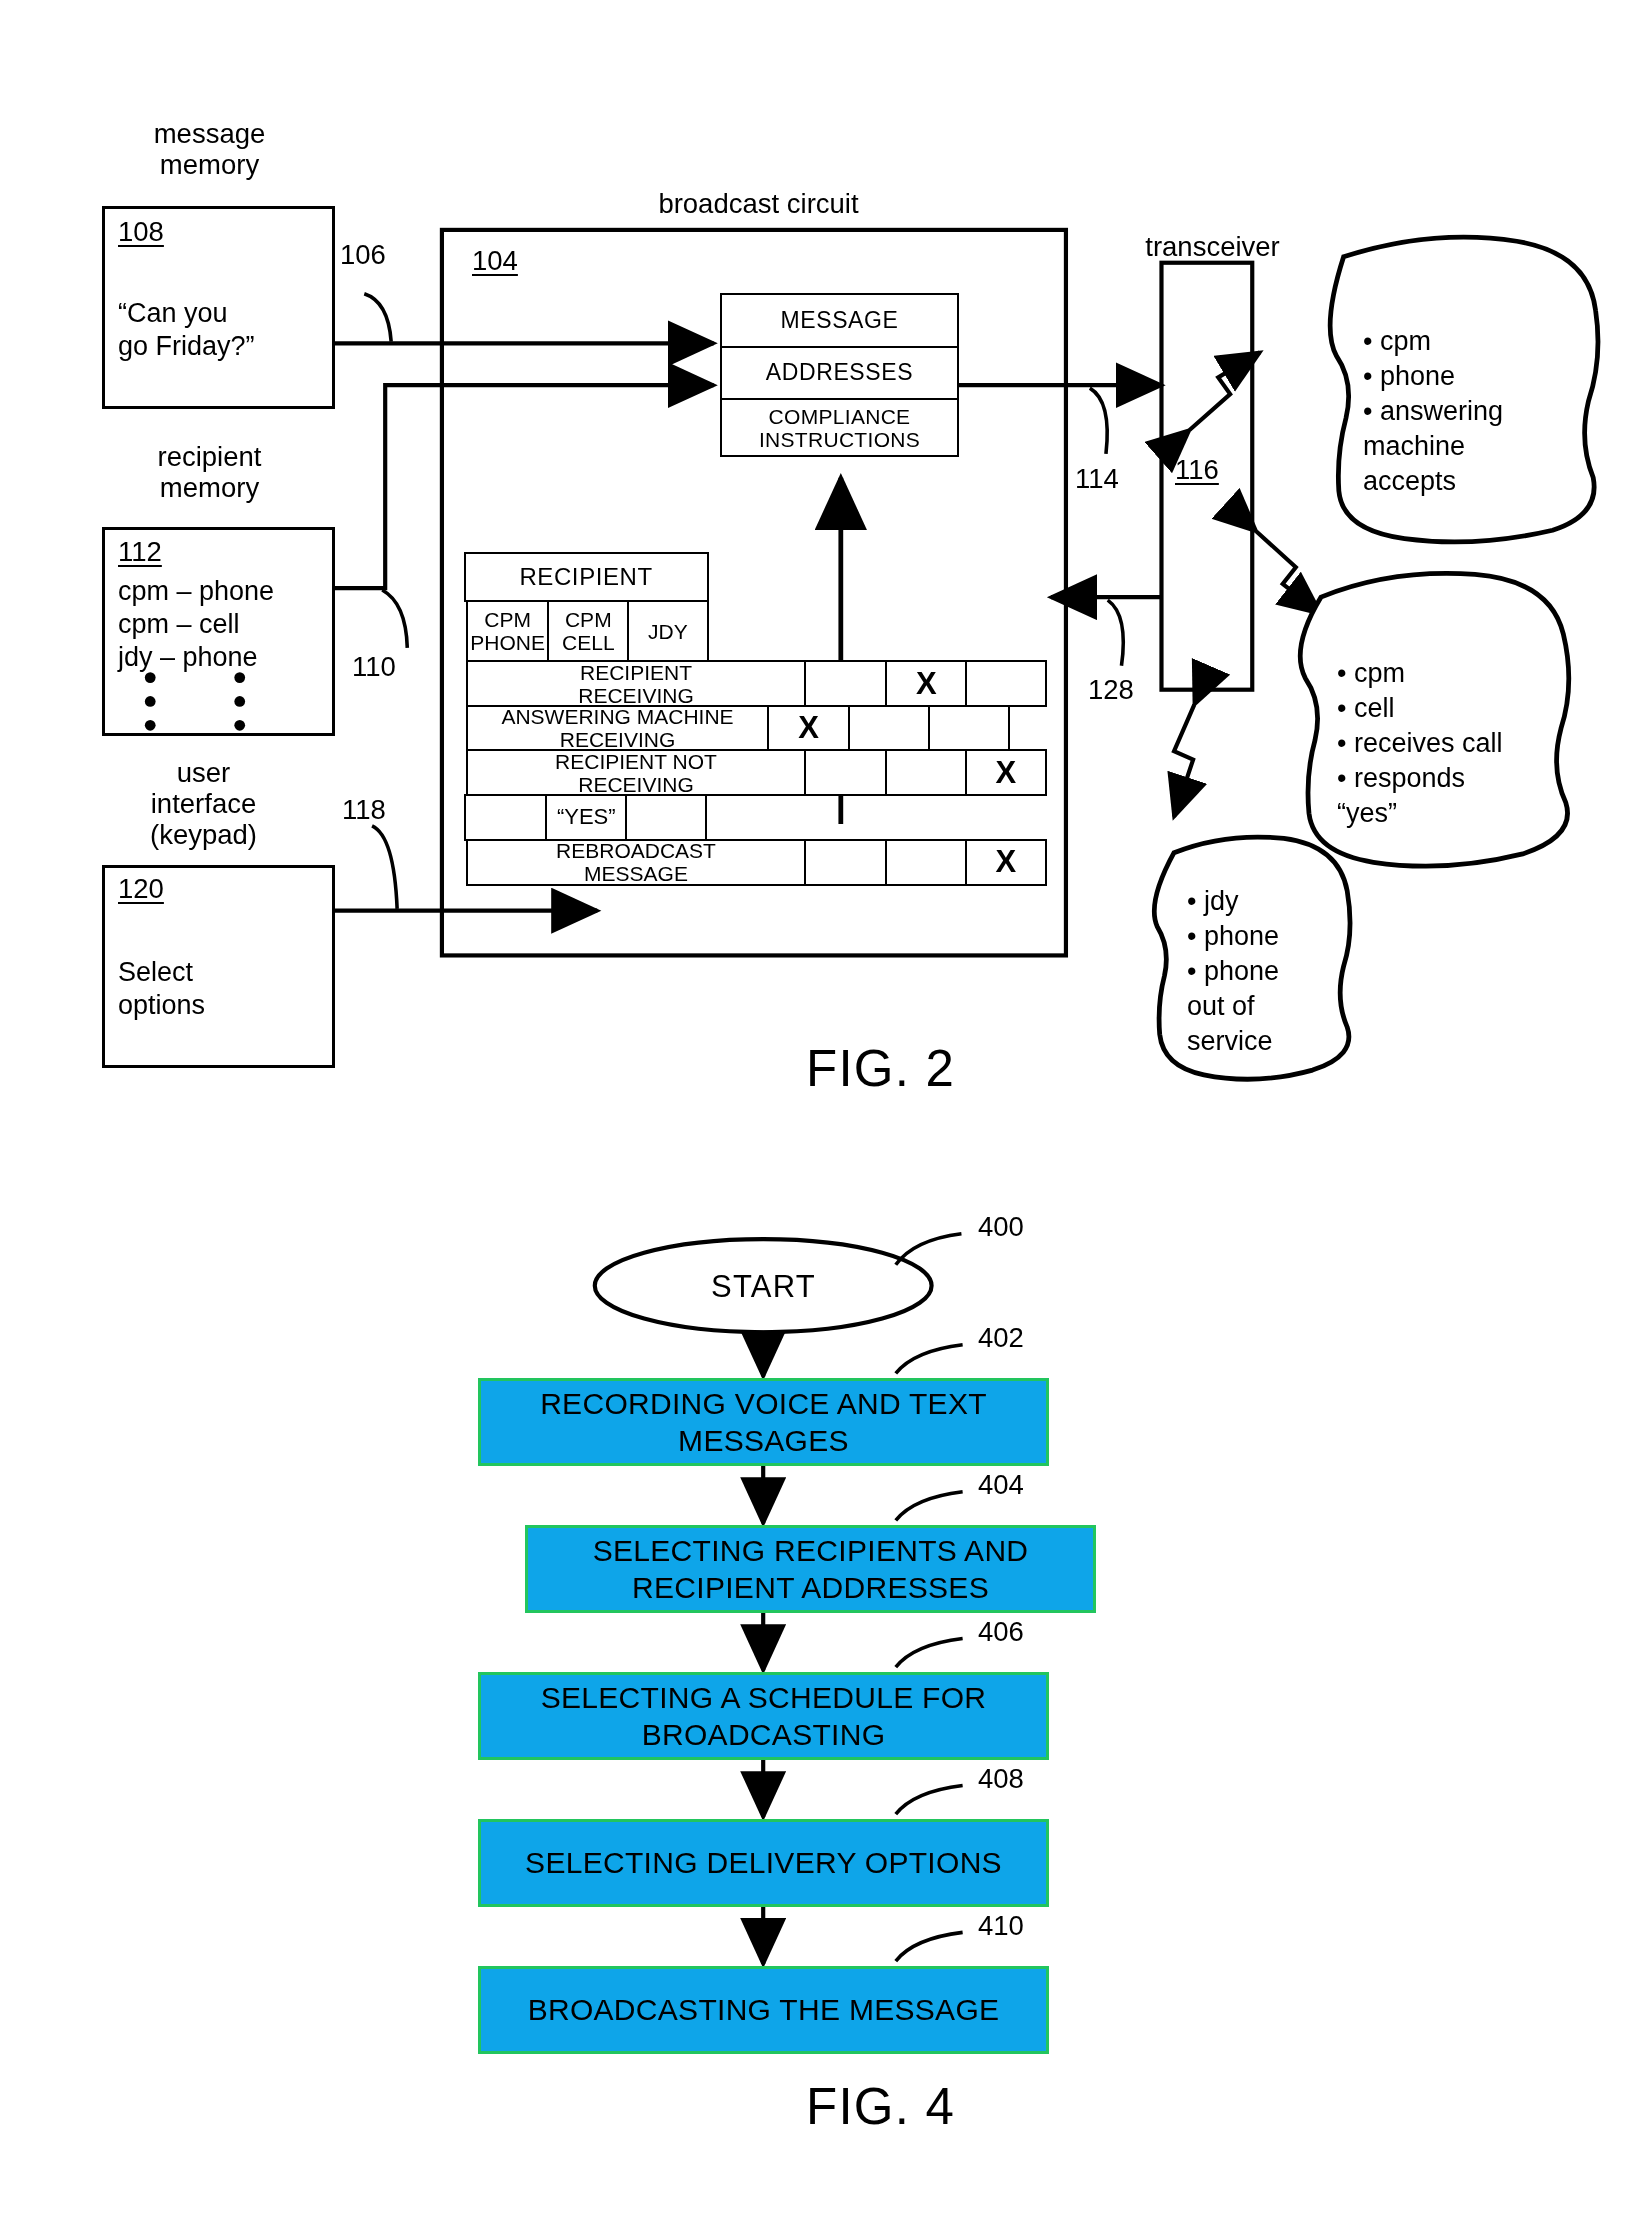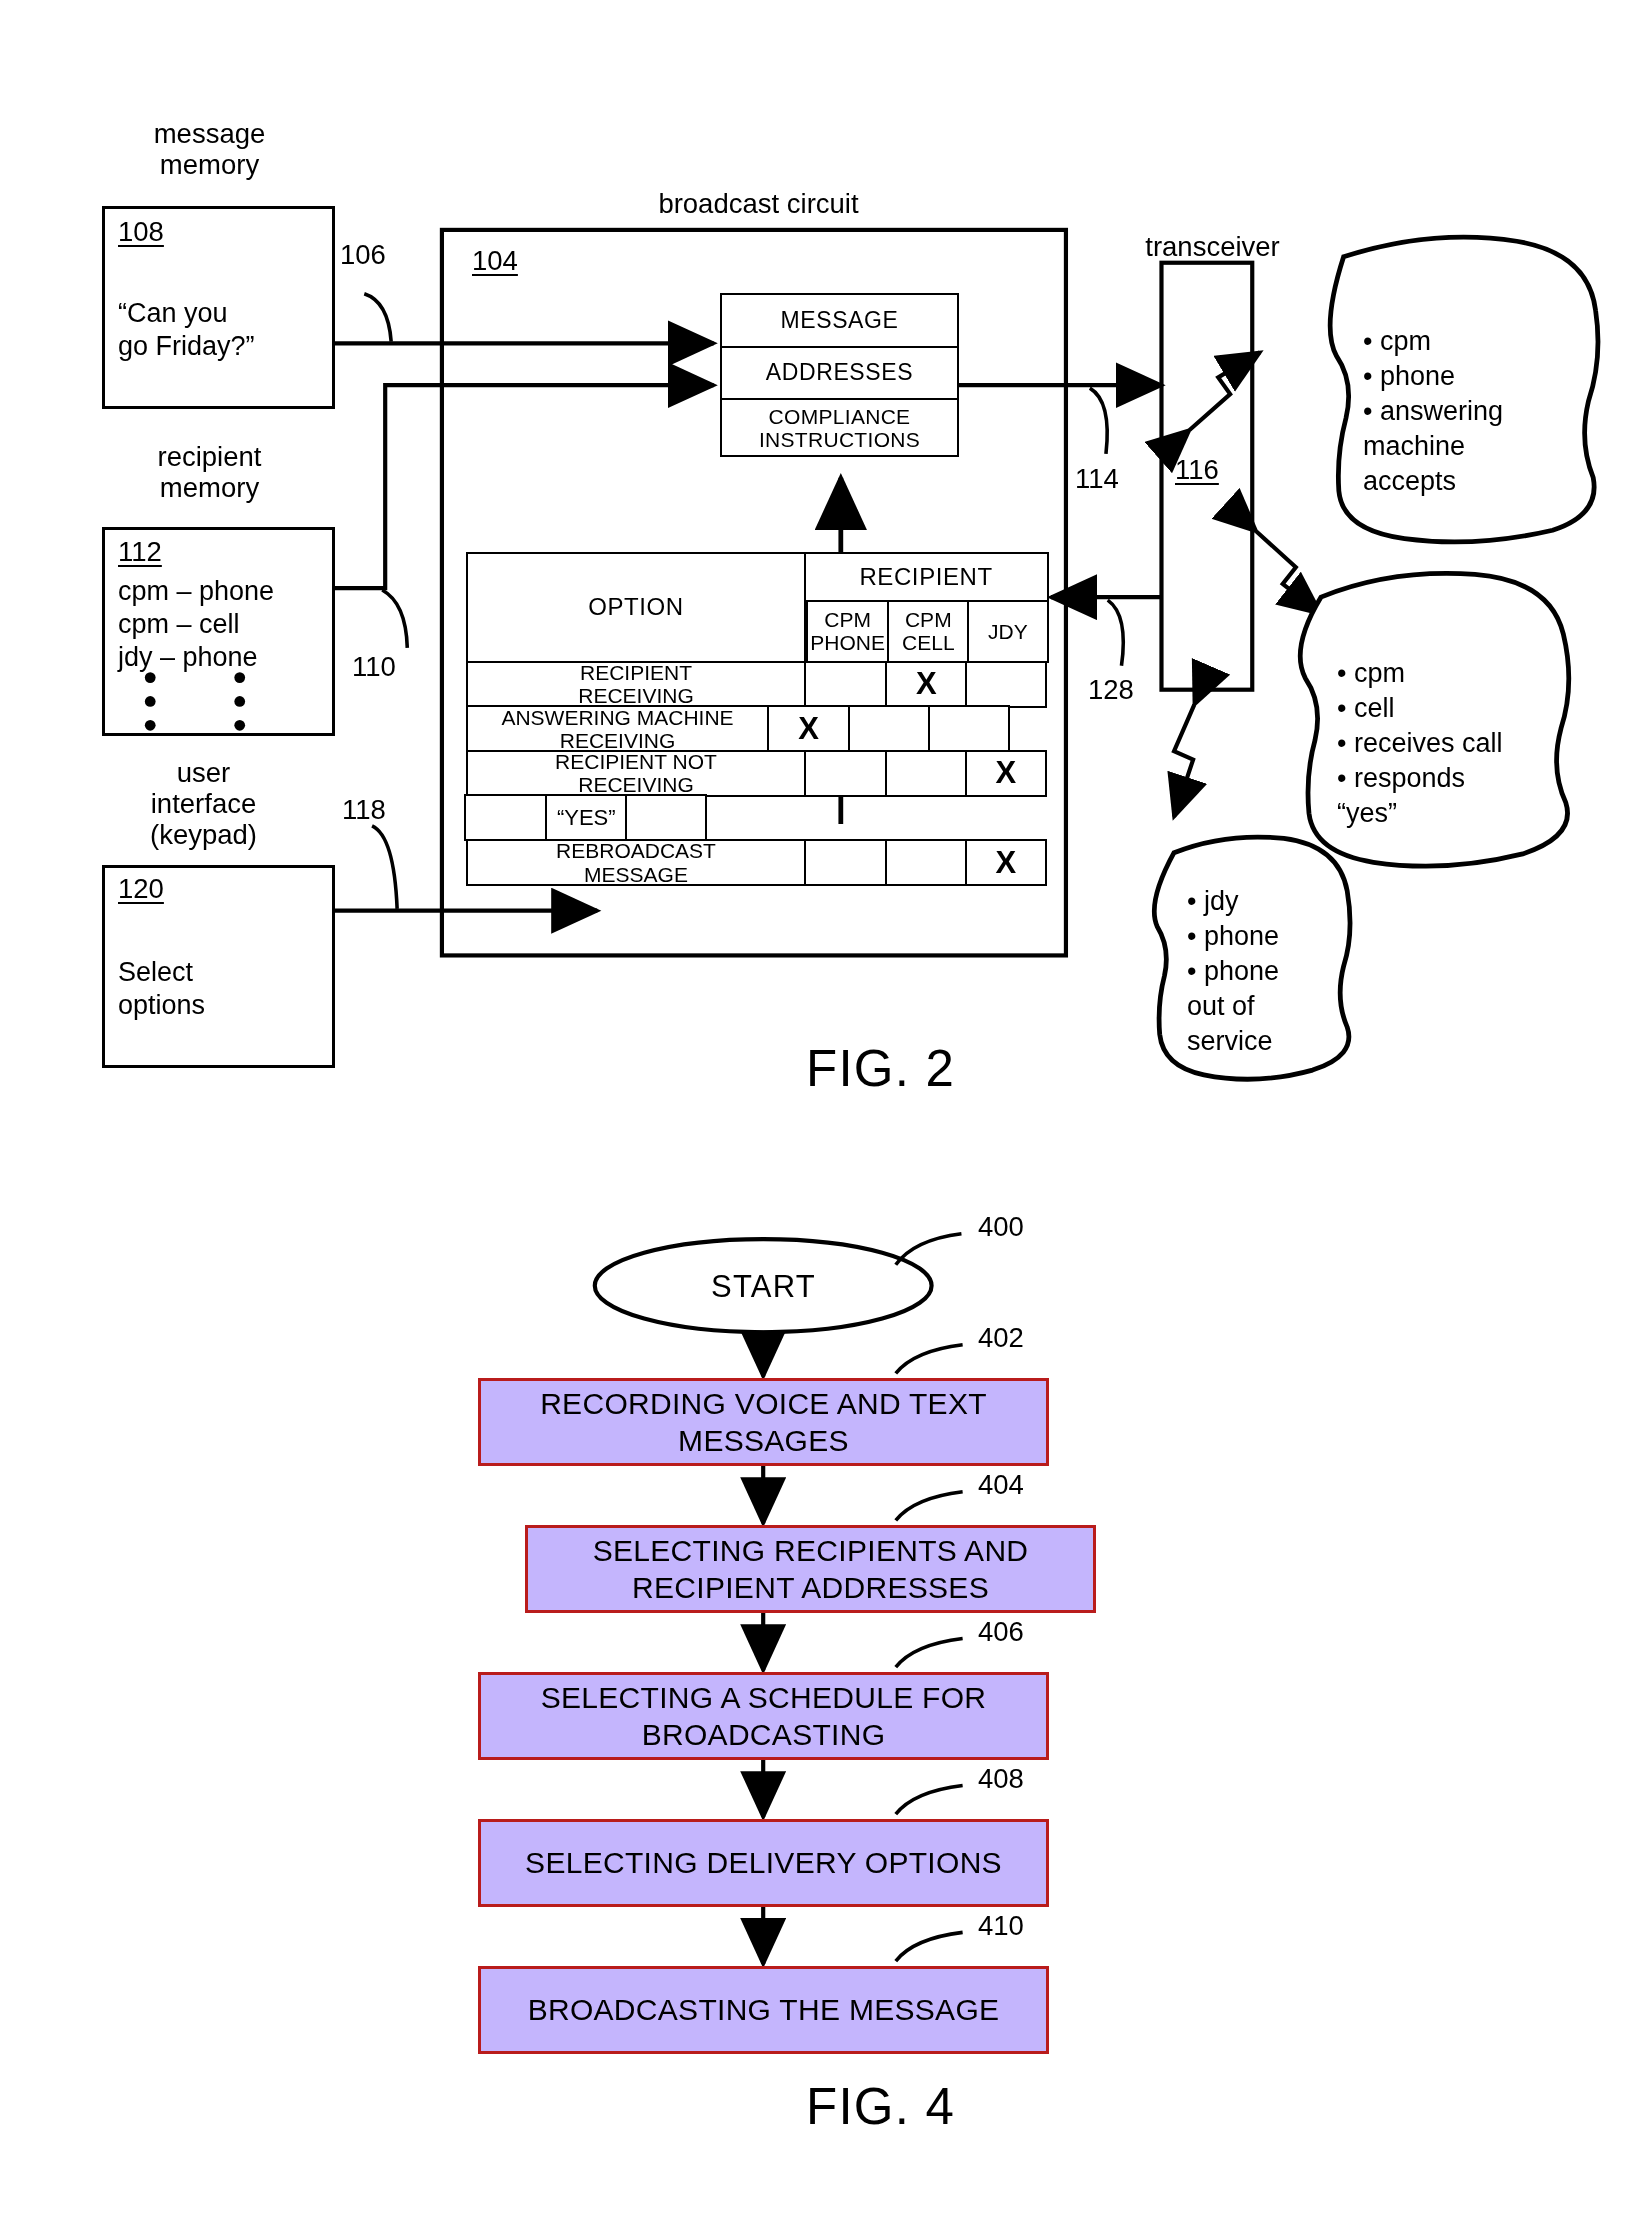--- a/index.html
+++ b/index.html
@@ -11,21 +11,21 @@
   .refnum.u{text-decoration:underline;text-underline-offset:3.6px;}
   .box{border:3px solid #000;box-sizing:border-box;background:#fff;}
   .figcap{font-size:51px;letter-spacing:1.2px;text-align:right;}
   svg{position:absolute;top:0;left:0;overflow:visible;}
   .memtext{font-size:27px;line-height:1.22;white-space:pre-line;}
   .cell{border:2.4px solid #000;box-sizing:border-box;display:flex;
         align-items:center;justify-content:center;text-align:center;
         font-size:21px;line-height:1.1;white-space:pre-line;background:#fff;}
   .xmark{font-size:31px;font-weight:bold;}
   .bullets{font-size:27px;line-height:1.3;white-space:pre-line;}
-  .flowbox{border:3px solid #b91c1c;box-sizing:border-box;background:#c4b5fd;
+  .flowbox{border:3px solid #22c55e;box-sizing:border-box;background:#0ea5e9;
            display:flex;align-items:center;justify-content:center;text-align:center;
            font-size:30px;line-height:1.25;white-space:pre-line;letter-spacing:0.3px;}
   .startlbl{font-size:31px;letter-spacing:1.2px;}
 </style>
 </head>
 <body>
 
 <svg width="1647" height="2216" viewBox="0 0 2758 3711">
   <defs>
     <marker id="ah" markerWidth="16" markerHeight="16" refX="11" refY="5.5" orient="auto" markerUnits="strokeWidth">
@@ -130,21 +130,20 @@
 </div>
 
 <div class="abs lbl" style="left:1111px;top:232px;width:203px;">transceiver</div>
 <div class="abs refnum u" style="left:1175px;top:454px;">116</div>
 <div class="abs refnum" style="left:1075px;top:463px;">114</div>
 <div class="abs refnum" style="left:1088px;top:674px;">128</div>
 
 <div class="abs" style="left:466px;top:552px;width:585px;height:331px;">
 
   <div style="display:flex;">
-    <div class="cell" style="width:340px;height:111px;font-size:24px;letter-spacing:0.6px;">OPTION</div>
     <div style="width:245px;">
       <div class="cell" style="width:245px;height:50px;margin-left:-2.4px;font-size:24px;letter-spacing:0.6px;">RECIPIENT</div>
       <div style="display:flex;margin-top:-2.4px;margin-left:-2.4px;justify-content:center;">
         <div class="cell" style="width:84px;height:63px;">CPM
 PHONE</div>
         <div class="cell" style="width:82px;height:63px;margin-left:-2.4px;">CPM
 CELL</div>
         <div class="cell" style="width:82px;height:63px;margin-left:-2.4px;">JDY</div>
       </div>
     </div>

